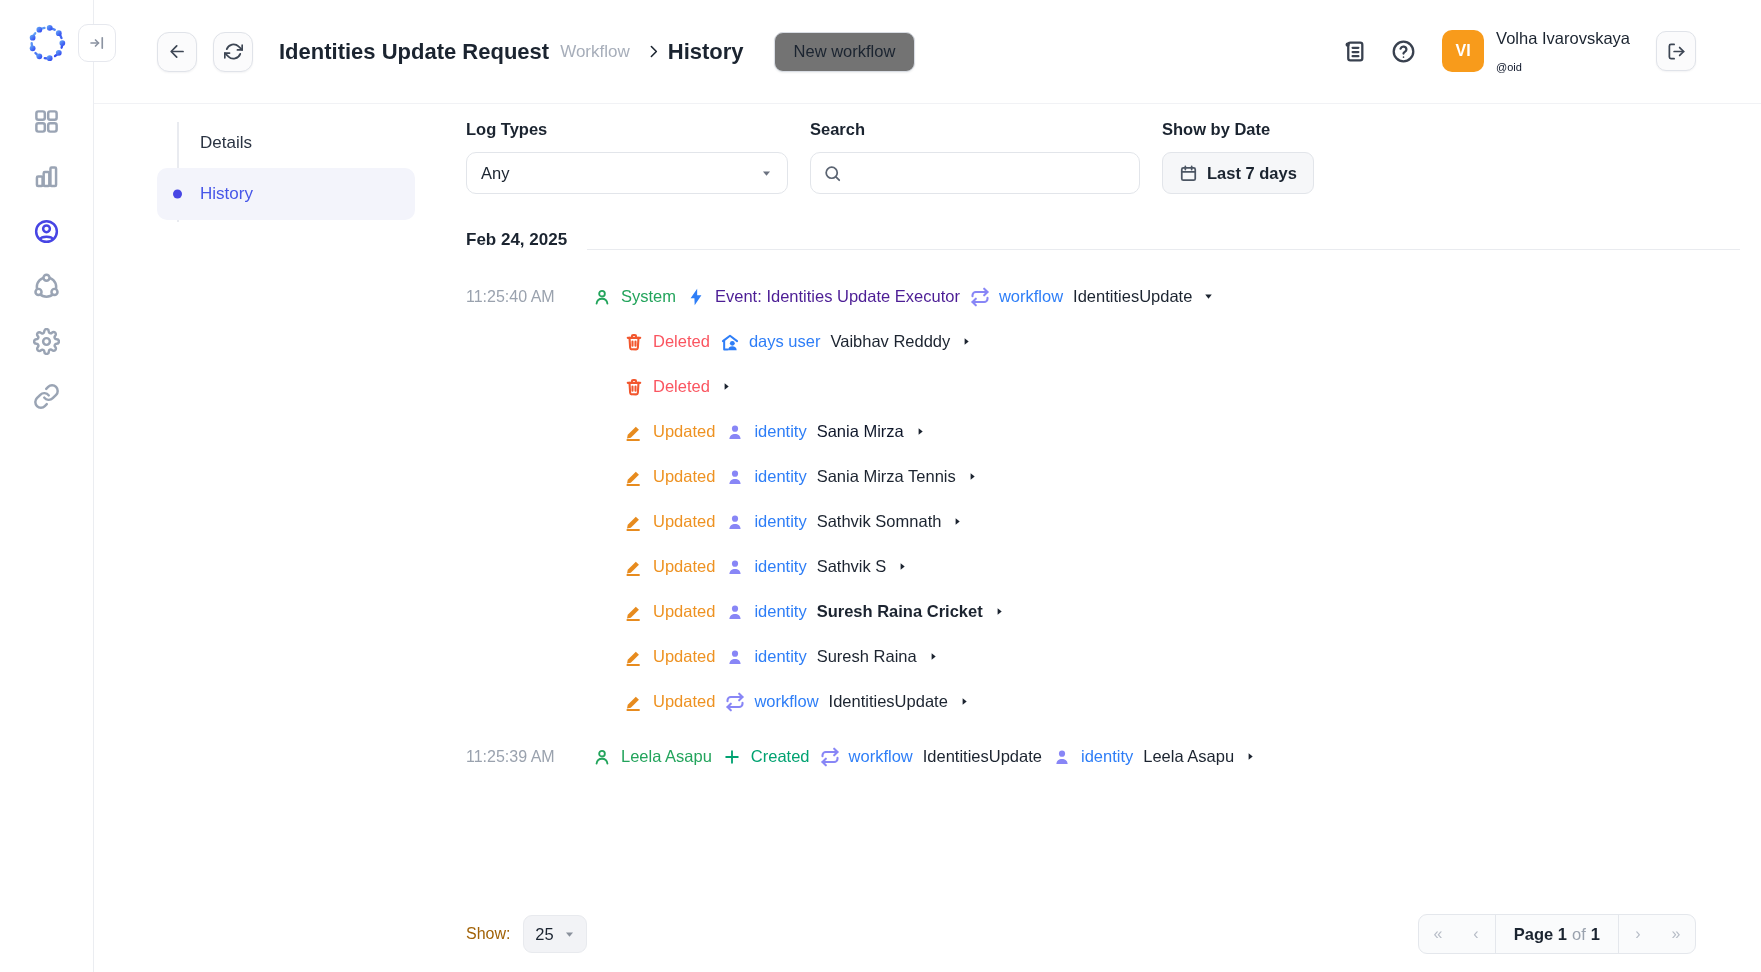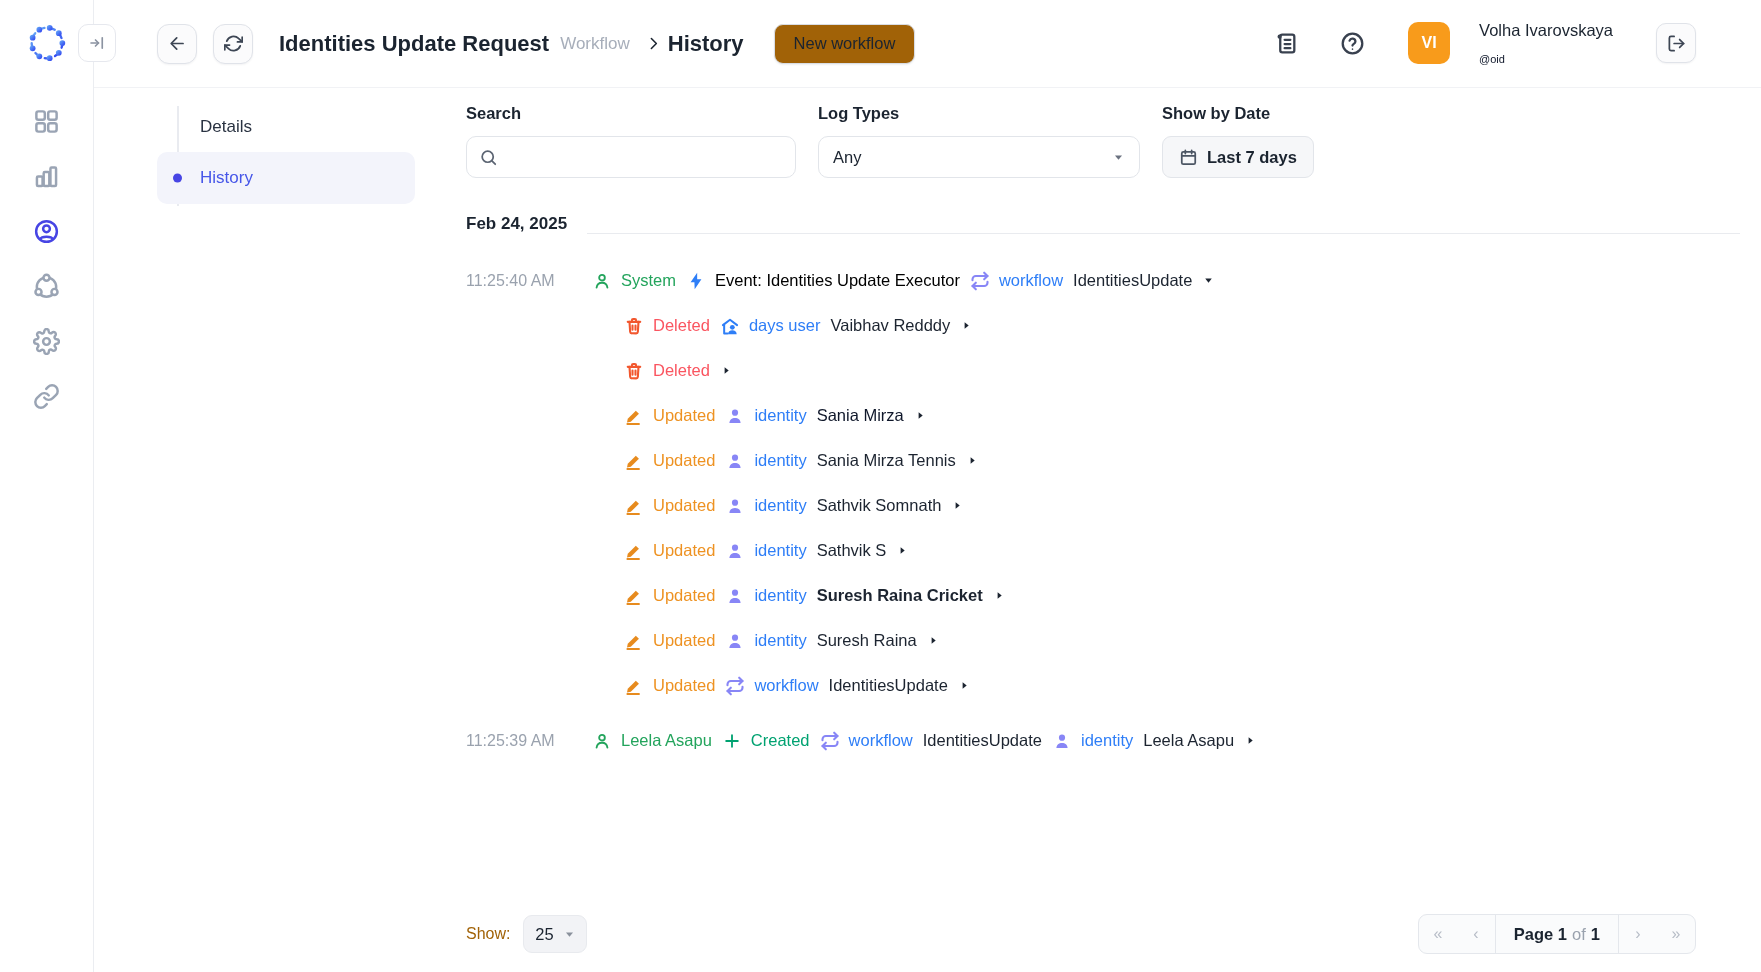--- a/index.html
+++ b/index.html
@@ -27,41 +27,41 @@
   .rail-btn.active { color:#4745e4; }
   .collapse-btn {
     position:absolute; left:78px; top:24px; width:38px; height:38px; z-index:3;
     background:#fff; border:1px solid #e6e8ee; border-radius:10px; color:#8b93a1;
     display:flex; align-items:center; justify-content:center;
   }
   .collapse-btn svg { width:18px; height:18px; }
 
   
   .hdr {
-    margin-left:94px; height:88px; display:flex; align-items:center;
+    margin-left:94px; height:104px; display:flex; align-items:center;
     padding:0 65px 0 63px; border-bottom:1px solid #f1f2f5; background:#fff;
   }
   .icon-sq {
     width:40px; height:40px; border:1px solid #e0e3e9; border-radius:12px;
     background:#fbfbfc; color:#3d4654; display:flex; align-items:center; justify-content:center;
     box-shadow:0 1px 2px rgba(16,24,40,.05);
   }
   .icon-sq svg { width:19px; height:19px; }
   .hdr .icon-sq + .icon-sq { margin-left:16px; }
   .titleblock { display:flex; align-items:center; margin-left:26px; white-space:nowrap; }
   .title { font-size:22px; font-weight:700; color:#1b2430; }
   .title-suffix { font-size:17px; color:#a7aeba; margin:0 9px 0 11px; }
   .crumb-chev { width:17px; height:17px; color:#1b2430; margin:0 6px; }
   .crumb-current { font-size:22px; font-weight:700; color:#1b2430; }
   .new-wf-btn {
     margin-left:30px; height:40px; padding:0 19px; border:1px solid #d9dde4;
-    border-radius:9px; background:#a16207; font-size:16.5px; font-weight:500; color:#1b2430;
+    border-radius:9px; background:#737373; font-size:16.5px; font-weight:500; color:#1b2430;
     box-shadow:0 1px 2px rgba(16,24,40,.07);
   }
-  .hdr-right { margin-left:auto; display:flex; align-items:center;gap:17px; }
+  .hdr-right { margin-left:auto; display:flex; align-items:center; }
   .ghost-icon { border:none; background:none; color:#39414f; padding:0; margin-left:24px;
     display:flex; align-items:center; justify-content:center; }
   .ghost-icon svg { width:25px; height:25px; }
   .avatar {
     margin-left:26px; width:42px; height:42px; border-radius:10px; background:#f89b1b;
     color:#fff; font-weight:700; font-size:16px; display:flex; align-items:center; justify-content:center;
     border:none;
   }
   .userinfo { margin-left:12px; line-height:1.2; }
   .user-name { font-size:16.5px; color:#1b2430; }
@@ -291,40 +291,40 @@
         <span>Details</span>
       </div>
       <div class="subnav-item active">
         <span>History</span>
       </div>
     </nav>
 
   <section class="log-area">
     <div class="filters">
       <div>
+        <div class="f-label">Log Types</div>
+        <div class="select-box">
+          <span>Any</span>
+          <span class="caret" style="display: flex; align-items: center;">
+              <svg viewBox="0 0 24 24">
+                <path d="M5.5 8.5h13L12 16z" fill="currentColor"></path>
+              </svg>
+            </span>
+        </div>
+      </div>
+      <div>
         <div class="f-label">Search</div>
         <div class="search-box">
           <span style="display: flex; align-items: center;">
               <svg viewBox="0 0 24 24" fill="none" stroke="currentColor" stroke-width="2.2" stroke-linecap="round" stroke-linejoin="round">
                 <circle cx="11" cy="11" r="7"></circle>
                 <line x1="16.3" y1="16.3" x2="20.5" y2="20.5"></line>
               </svg>
             </span>
           <input value="" style="">
-        </div>
-      </div>
-      <div>
-        <div class="f-label">Log Types</div>
-        <div class="select-box">
-          <span>Any</span>
-          <span class="caret" style="display: flex; align-items: center;">
-              <svg viewBox="0 0 24 24">
-                <path d="M5.5 8.5h13L12 16z" fill="currentColor"></path>
-              </svg>
-            </span>
         </div>
       </div>
       <div>
         <div class="f-label">Show by Date</div>
         <button class="date-btn">
           <span style="display: flex; align-items: center;">
               <svg viewBox="0 0 24 24" fill="none" stroke="currentColor" stroke-width="2.2" stroke-linecap="round" stroke-linejoin="round">
                 <rect x="3.5" y="5" width="17" height="15.5" rx="2"></rect>
                 <path d="M3.5 9.8h17M8 3v4M16 3v4"></path>
               </svg>
@@ -349,21 +349,21 @@
                   <circle cx="12" cy="8" r="3.4"></circle>
                   <path d="M5.5 20c.5-3.8 3.2-5.9 6.5-5.9s6 2.1 6.5 5.9"></path>
                 </svg>
               </span>
               <span class="seg-text" style="color: rgb(35, 164, 92);">System</span>
               <span class="seg-icon" style="color: rgb(46, 126, 247);">
                 <svg viewBox="0 0 24 24">
                   <path d="M13.4 2L5.5 13.5h4.6L10.4 22l8.1-12h-5.1z" fill="currentColor"></path>
                 </svg>
               </span>
-              <span class="seg-text" style="color: #000000;">Event: Identities Update Executor</span>
+              <span class="seg-text" style="color: #4c1d95;">Event: Identities Update Executor</span>
               <span class="seg-icon" style="color: rgb(136, 134, 246);">
                 <svg viewBox="0 0 24 24" fill="none" stroke="currentColor" stroke-width="2.5" stroke-linecap="round" stroke-linejoin="round">
                   <path d="M17 2l4 4-4 4"></path>
                   <path d="M3 11v-1a4 4 0 0 1 4-4h14"></path>
                   <path d="M7 22l-4-4 4-4"></path>
                   <path d="M21 13v1a4 4 0 0 1-4 4H3"></path>
                 </svg>
               </span>
               <span class="seg-text" style="color: rgb(46, 126, 247);">workflow</span>
               <span class="seg-text" style="color: rgb(28, 36, 48);">IdentitiesUpdate</span>

